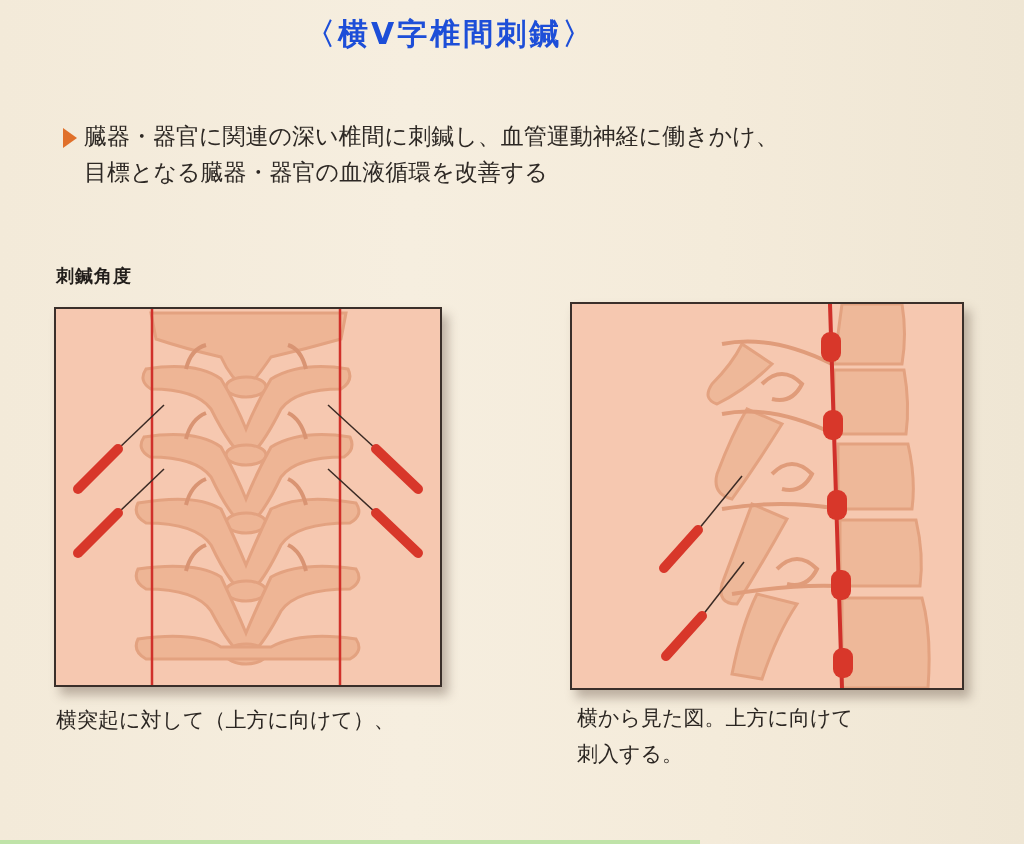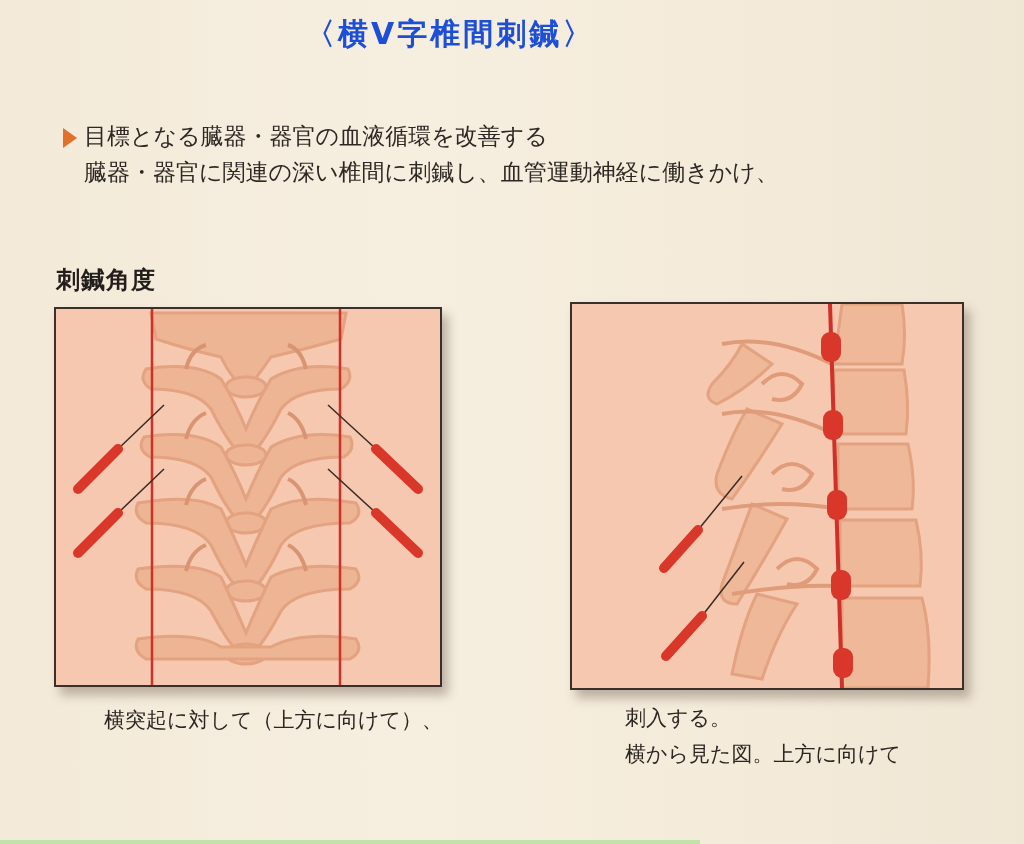--- a/index.html
+++ b/index.html
@@ -13,43 +13,43 @@
     position:absolute; left:305px; top:14px; font-size:30px; font-weight:bold;
     letter-spacing:3px; color:#1d4ed8;
   }
   .lead { position:absolute; left:58px; top:118px; font-size:23px; line-height:36px; color:#2d2824; }
   .lead .arrow {
     position:absolute; left:5px; top:10px; width:0; height:0;
     border-top:10px solid transparent; border-bottom:10px solid transparent;
     border-left:14px solid #e0702a;
   }
   .lead .line { padding-left:26px; display:block; white-space:nowrap; }
-  .subhead { position:absolute; left:56px; top:264px; font-size:24px; font-weight:bold; color:#221e1b; letter-spacing:1px; }
+  .subhead { position:absolute; left:56px; top:264px; font-size:18px; font-weight:bold; color:#221e1b; letter-spacing:1px; }
   .panel {
     position:absolute; background:#f6c8b0; border:2px solid #3a2f2a;
     box-shadow: 6px 8px 10px rgba(80,60,50,0.35); overflow:hidden;
   }
   .panel svg { position:absolute; left:0; top:0; }
   .p1 { left:54px; top:307px; width:384px; height:376px; }
   .p2 { left:570px; top:302px; width:390px; height:384px; }
   .caption { position:absolute; font-size:21px; line-height:36px; color:#2b2622; }
   .c1 { left:56px; top:702px; }
   .c2 { left:577px; top:700px; }
-  .caption .line { display:block; white-space:nowrap;margin-left:48px; }
+  .caption .line { display:block; white-space:nowrap; }
   .bottom-strip { position:absolute; left:0; top:840px; width:700px; height:4px; background:#bfe3a8; }
 </style>
 </head>
 <body>
 
 <div class="title">〈横V字椎間刺鍼〉</div>
 
 <div class="lead">
   <span class="arrow"></span>
+  <span class="line">臓器・器官に関連の深い椎間に刺鍼し、血管運動神経に働きかけ、</span>
   <span class="line">目標となる臓器・器官の血液循環を改善する</span>
-  <span class="line">臓器・器官に関連の深い椎間に刺鍼し、血管運動神経に働きかけ、</span>
 </div>
 
 <div class="subhead">刺鍼角度</div>
 
 <div class="panel p1">
   <svg width="384" height="376" viewBox="0 0 384 376">
     <g fill="#eeb494" stroke="#e3a07e" stroke-width="3" opacity="0.95">
 
       <g>
         <path d="M95 4 L290 4 L285 30 Q250 40 215 48 Q200 70 190 80 Q175 70 165 48 Q130 40 100 30 Z"></path>
@@ -140,17 +140,17 @@
       <line x1="126" y1="226" x2="92" y2="264" stroke="#d8372a" stroke-width="10" stroke-linecap="round"></line>
     </g>
     <g>
       <line x1="172" y1="258" x2="130" y2="312" stroke="#3a2a24" stroke-width="1.5"></line>
       <line x1="130" y1="312" x2="94" y2="352" stroke="#d8372a" stroke-width="10" stroke-linecap="round"></line>
     </g>
   </svg>
 </div>
 
 <div class="caption c2">
+  <span class="line">横から見た図。上方に向けて</span>
   <span class="line">刺入する。</span>
-  <span class="line">横から見た図。上方に向けて</span>
 </div>
 
 <div class="bottom-strip"></div>
 
 </body></html>

